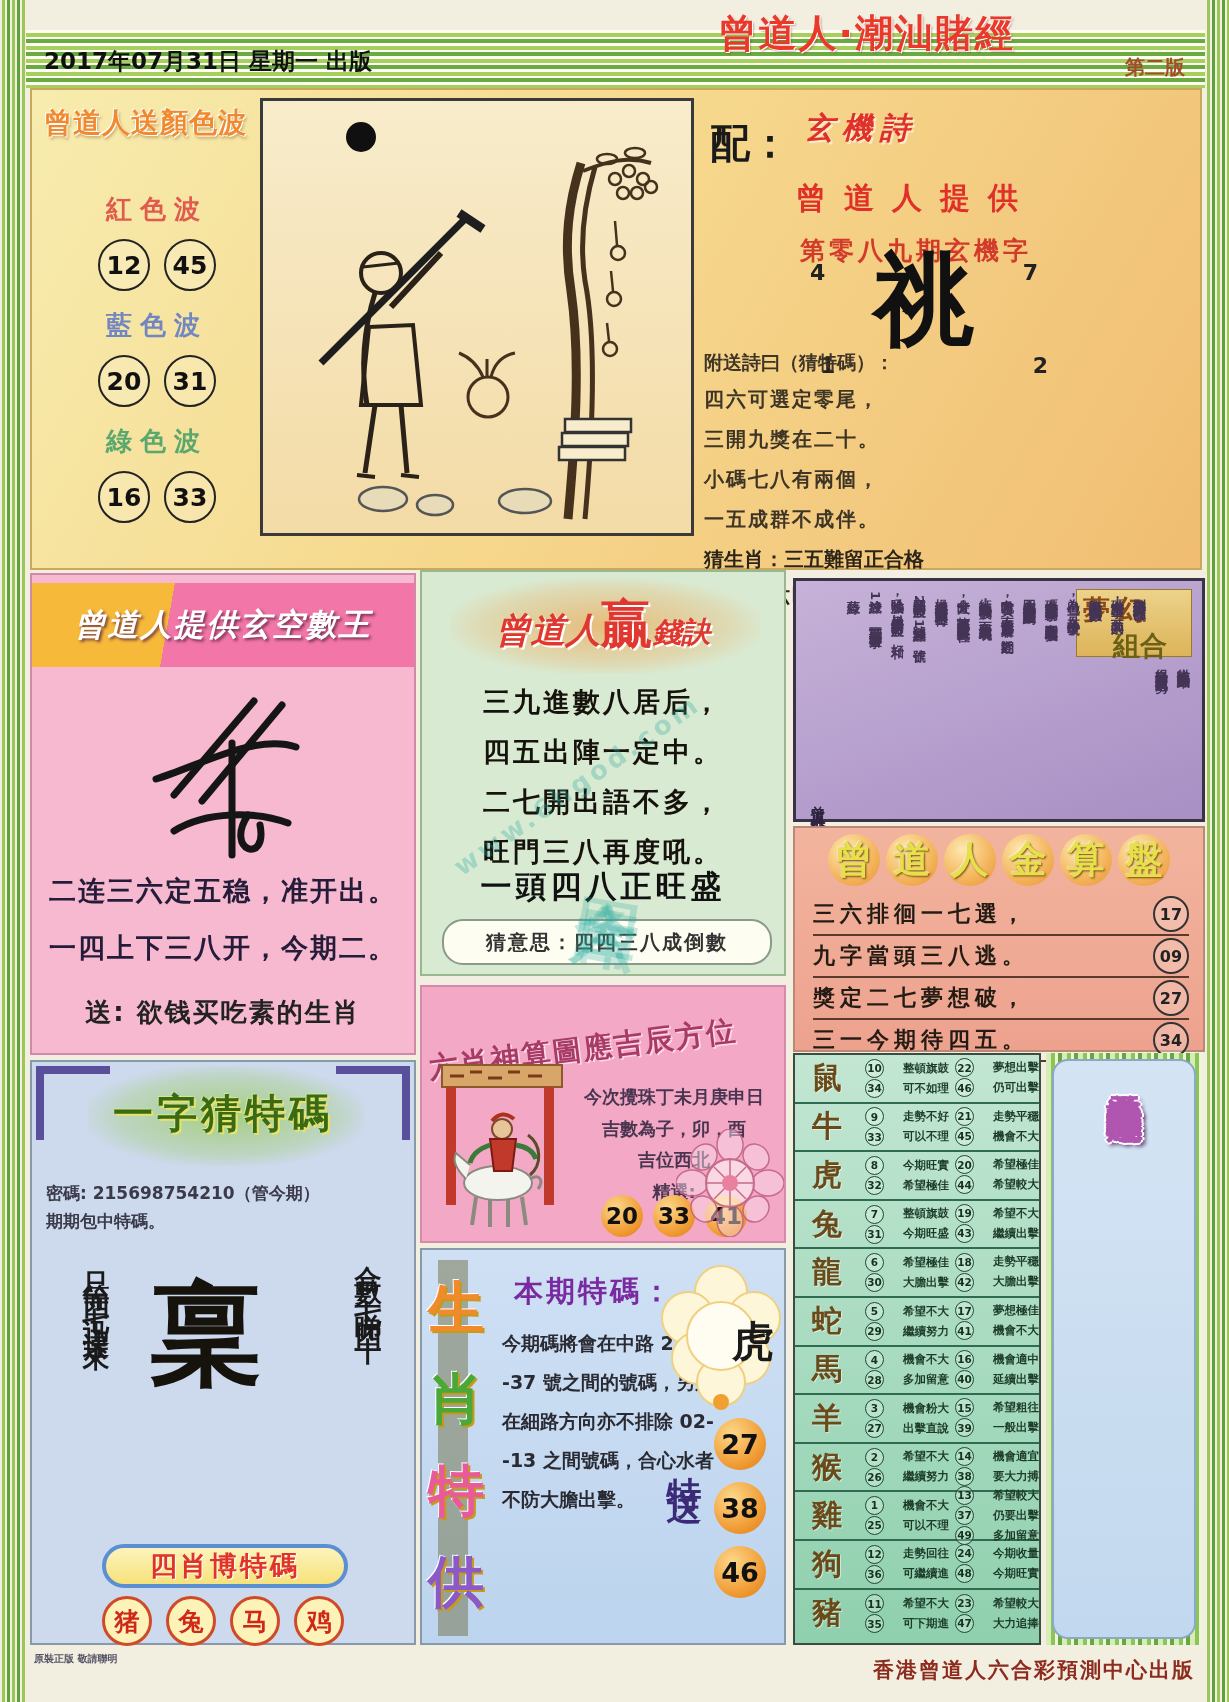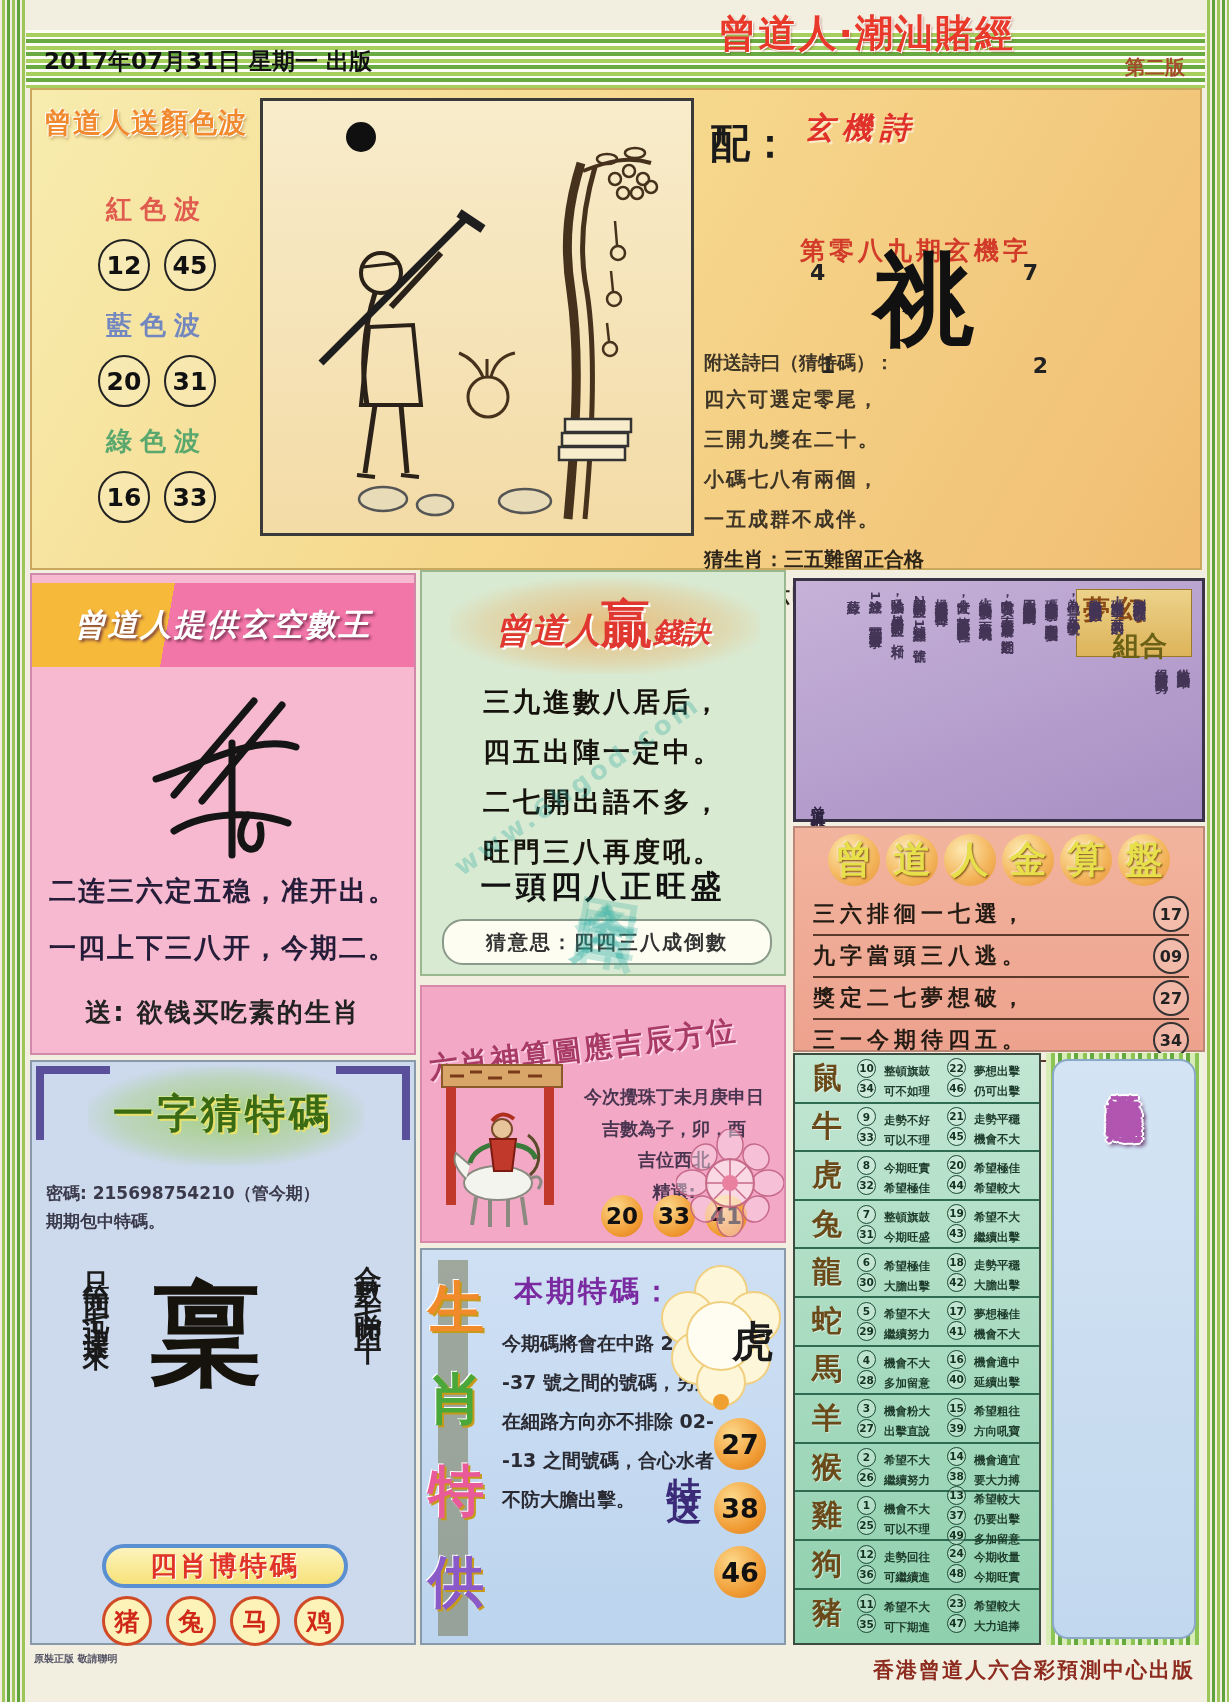--- a/index.html
+++ b/index.html
@@ -159,21 +159,21 @@
         font-size:27px;font-weight:900;color:#111;margin-bottom:12px}
   .sp-tail{left:238px;top:198px;writing-mode:vertical-rl;font-size:35px;font-weight:900;color:#3a2a78;letter-spacing:14px}
 
   
   .panel-zodiac{left:793px;top:1053px;width:248px;height:592px;border:2px solid #3c4c40;
         background:linear-gradient(#c2e6d2,#8fd0ae)}
   .zrow{display:flex;align-items:center;height:48.6px;border-bottom:2px solid #2f6b50;padding:0 2px;box-sizing:border-box}
   .zrow:last-of-type{border-bottom:none}
   .zicon{width:60px;text-align:center;font-size:30px;font-weight:900;color:#6b4a1a;text-shadow:1px 1px 0 rgba(255,255,255,.5)}
   .zcol{width:90px}
-  .zpair{display:flex;align-items:flex-end;gap:8px;margin:1px 0;line-height:1}
+  .zpair{display:flex;align-items:center;gap:19px;margin:1px 8px;line-height:1}
   .zn{min-width:17px;height:17px;border:1.5px solid #1d4a32;border-radius:50%;display:inline-flex;align-items:center;
         justify-content:center;font-size:10.5px;font-weight:800;color:#14331f;background:rgba(255,255,255,.25)}
   .zt{font-size:11.5px;font-weight:700;color:#1d3b2a;white-space:nowrap}
   .zn:empty,.zt:empty{display:none}
 
   
   .banner-right{left:1046px;top:1053px;width:156px;height:592px;
         background:repeating-linear-gradient(90deg,#d8ecb8 0 5px,#8cc455 5px 9px,#eef6da 9px 12px,#66a83e 12px 16px)}
   .banner-box{position:absolute;left:6px;right:6px;top:6px;bottom:6px;border:2px solid #8aa8c8;border-radius:16px;
         background:linear-gradient(#d4e4f4,#c2d8ee);display:flex;justify-content:center}
@@ -277,20 +277,21 @@
           <ellipse cx="120" cy="398" rx="24" ry="12"></ellipse>
             <ellipse cx="172" cy="404" rx="18" ry="10"></ellipse>
             <ellipse cx="262" cy="400" rx="26" ry="12"></ellipse>
         </g>
       </svg>
     </div>
 
     <div class="abs mystic">
       <div class="abs m-pair">配：</div>
       <div class="abs m-title">玄機詩</div>
+      <div class="abs m-provider">曾道人提供</div>
       <div class="abs m-issue">第零八九期玄機字</div>
       <div class="abs m-charwrap">
         <span class="mcorner mc-tl">4</span>
         <span class="mcorner mc-tr">7</span>
         <span class="mchar">祧</span>
         <span class="mcorner mc-bl">1</span>
         <span class="mcorner mc-br">2</span>
       </div>
       <div class="mp mp-left">
         <div class="mp-head">附送詩曰（猜特碼）：</div>
@@ -773,21 +774,21 @@
             <span class="zt">出擊直說</span>
           </div>
         </div>
         <div class="zcol">
           <div class="zpair">
             <span class="zn">15</span>
             <span class="zt">希望粗往</span>
           </div>
           <div class="zpair">
             <span class="zn">39</span>
-            <span class="zt">方向吼寶</span>
+            <span class="zt">一般出擊</span>
           </div>
           <div class="zpair">
             
             
           </div>
         </div>
       </div>
 
       <div class="zrow">
         <span class="zicon">猴</span>

